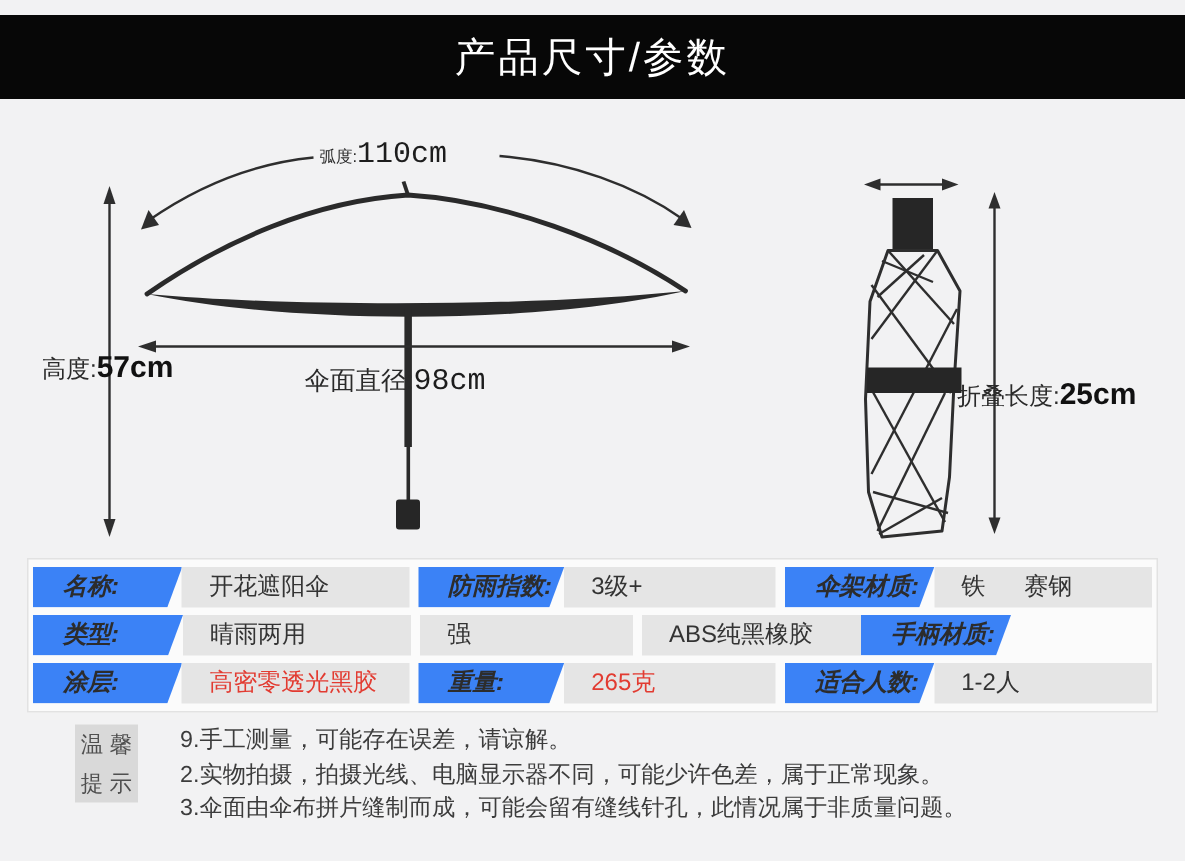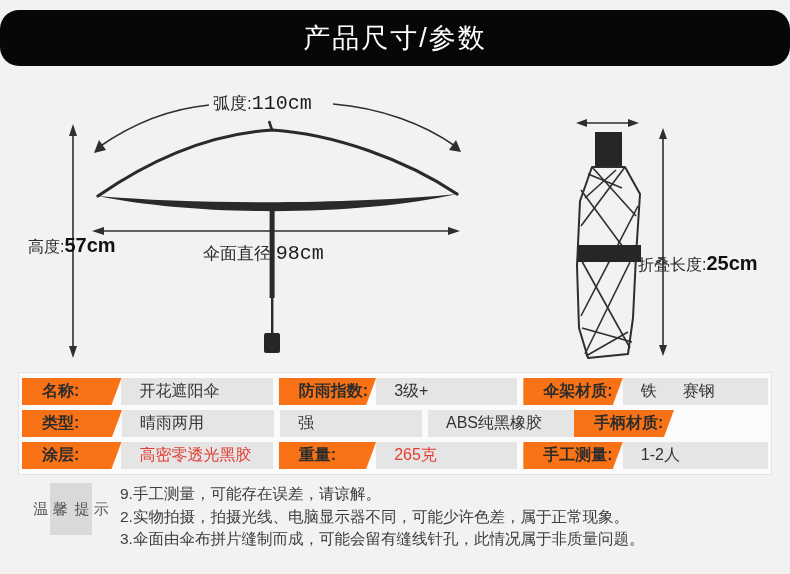--- a/index.html
+++ b/index.html
@@ -7,60 +7,61 @@
     width:790px;height:574px;position:relative;overflow:hidden;
     background:#f2f2f3;
     font-family:"Liberation Sans","DejaVu Sans",sans-serif;
     color:#333;
   }
   
   .banner{
     position:absolute;top:10px;left:0;width:790px;height:56px;
     background:#070707;color:#fff;
     display:flex;align-items:center;justify-content:center;
-    font-size:27px;font-weight:400;letter-spacing:2px;border-radius:19px;
+    font-size:27px;font-weight:400;letter-spacing:2px;
   }
   
   .diagram{position:absolute;top:66px;left:0;width:790px;height:306px;}
   .diagram svg{position:absolute;top:0;left:0;}
   .dlabel{position:absolute;white-space:nowrap;color:#2a2a2a;}
   .dlabel .pre{font-size:16px;}
   .dlabel .val-bold{font-size:20px;font-weight:700;color:#111;}
   .dlabel .val-mono{font-size:20px;font-family:"Liberation Mono","DejaVu Sans Mono",monospace;color:#1d1d1d;}
   .lbl-arc{left:213px;top:26px;}
-  .lbl-arc .pre{font-size:17px;}
+  .lbl-arc .pre{font-size:11px;}
   .lbl-height{left:28px;top:168px;}
   .lbl-diameter{left:203px;top:176px;}
   .lbl-diameter .pre{font-size:17px;}
   .lbl-thickness{left:582px;top:28px;}
   .lbl-folded{left:638px;top:186px;text-align:right;}
   
   .spec-table{
     position:absolute;top:372px;left:18px;width:754px;
     background:#fbfbfb;border:1px solid #e2e2e2;
     padding:0 3px 5px 3px;box-sizing:border-box;
   }
   .trow{display:flex;height:27px;margin-top:5px;}
   .cell{display:flex;align-items:center;box-sizing:border-box;font-size:16px;}
   .cell-label{
-    background:#f97316;color:#2c2c2c;font-weight:700;
+    background:#3b82f6;color:#2c2c2c;font-weight:700;
     padding-left:20px;
     clip-path:polygon(0 0,100% 0,calc(100% - 10px) 100%,0 100%);
+    font-style:italic;
   }
   .cell-value{background:#e5e5e5;color:#333;padding-left:18px;}
   .g1l{width:100px}.g1v{width:152px;margin-right:6px}
   .g2l{width:98px}.g2v{width:142px;margin-right:6px}
   .g3l{width:100px}.g3v{width:146px}
   .red{color:#e23b31;}
   .val2{margin-left:26px;}
   
   .tips{position:absolute;top:483px;left:50px;display:flex;align-items:flex-start;}
   .tips-box{
     width:42px;height:52px;background:#d9d9d9;color:#4f4f4f;
-    display:flex;align-items:center;justify-content:center;
+    display:flex;flex-direction:column;align-items:center;justify-content:center;
     gap:7px;font-size:15px;
   }
   .tips-box span{white-space:pre;}
   .tips-list{margin-left:28px;font-size:15.5px;color:#3c3c3c;line-height:22.5px;}
 </style>
 </head>
 <body>
 
 <div class="banner">
   <span>产品尺寸/参数</span>
@@ -155,21 +156,21 @@
     <div class="cell cell-value g1v">晴雨两用</div>
     <div class="cell cell-value g2v">强</div>
     <div class="cell cell-value g3v">ABS纯黑橡胶</div>
     <div class="cell cell-label g3l">手柄材质:</div>
   </div>
   <div class="trow">
     <div class="cell cell-label g1l">涂层:</div>
     <div class="cell cell-value g1v red">高密零透光黑胶</div>
     <div class="cell cell-label g2l">重量:</div>
     <div class="cell cell-value g2v red">265克</div>
-    <div class="cell cell-label g3l">手工测量:</div>
+    <div class="cell cell-label g3l">适合人数:</div>
     <div class="cell cell-value g3v">1-2人</div>
   </div>
 </div>
 
 <div class="tips">
   <div class="tips-box">
     <span>温 馨</span>
     <span>提 示</span>
   </div>
   <div class="tips-list">

